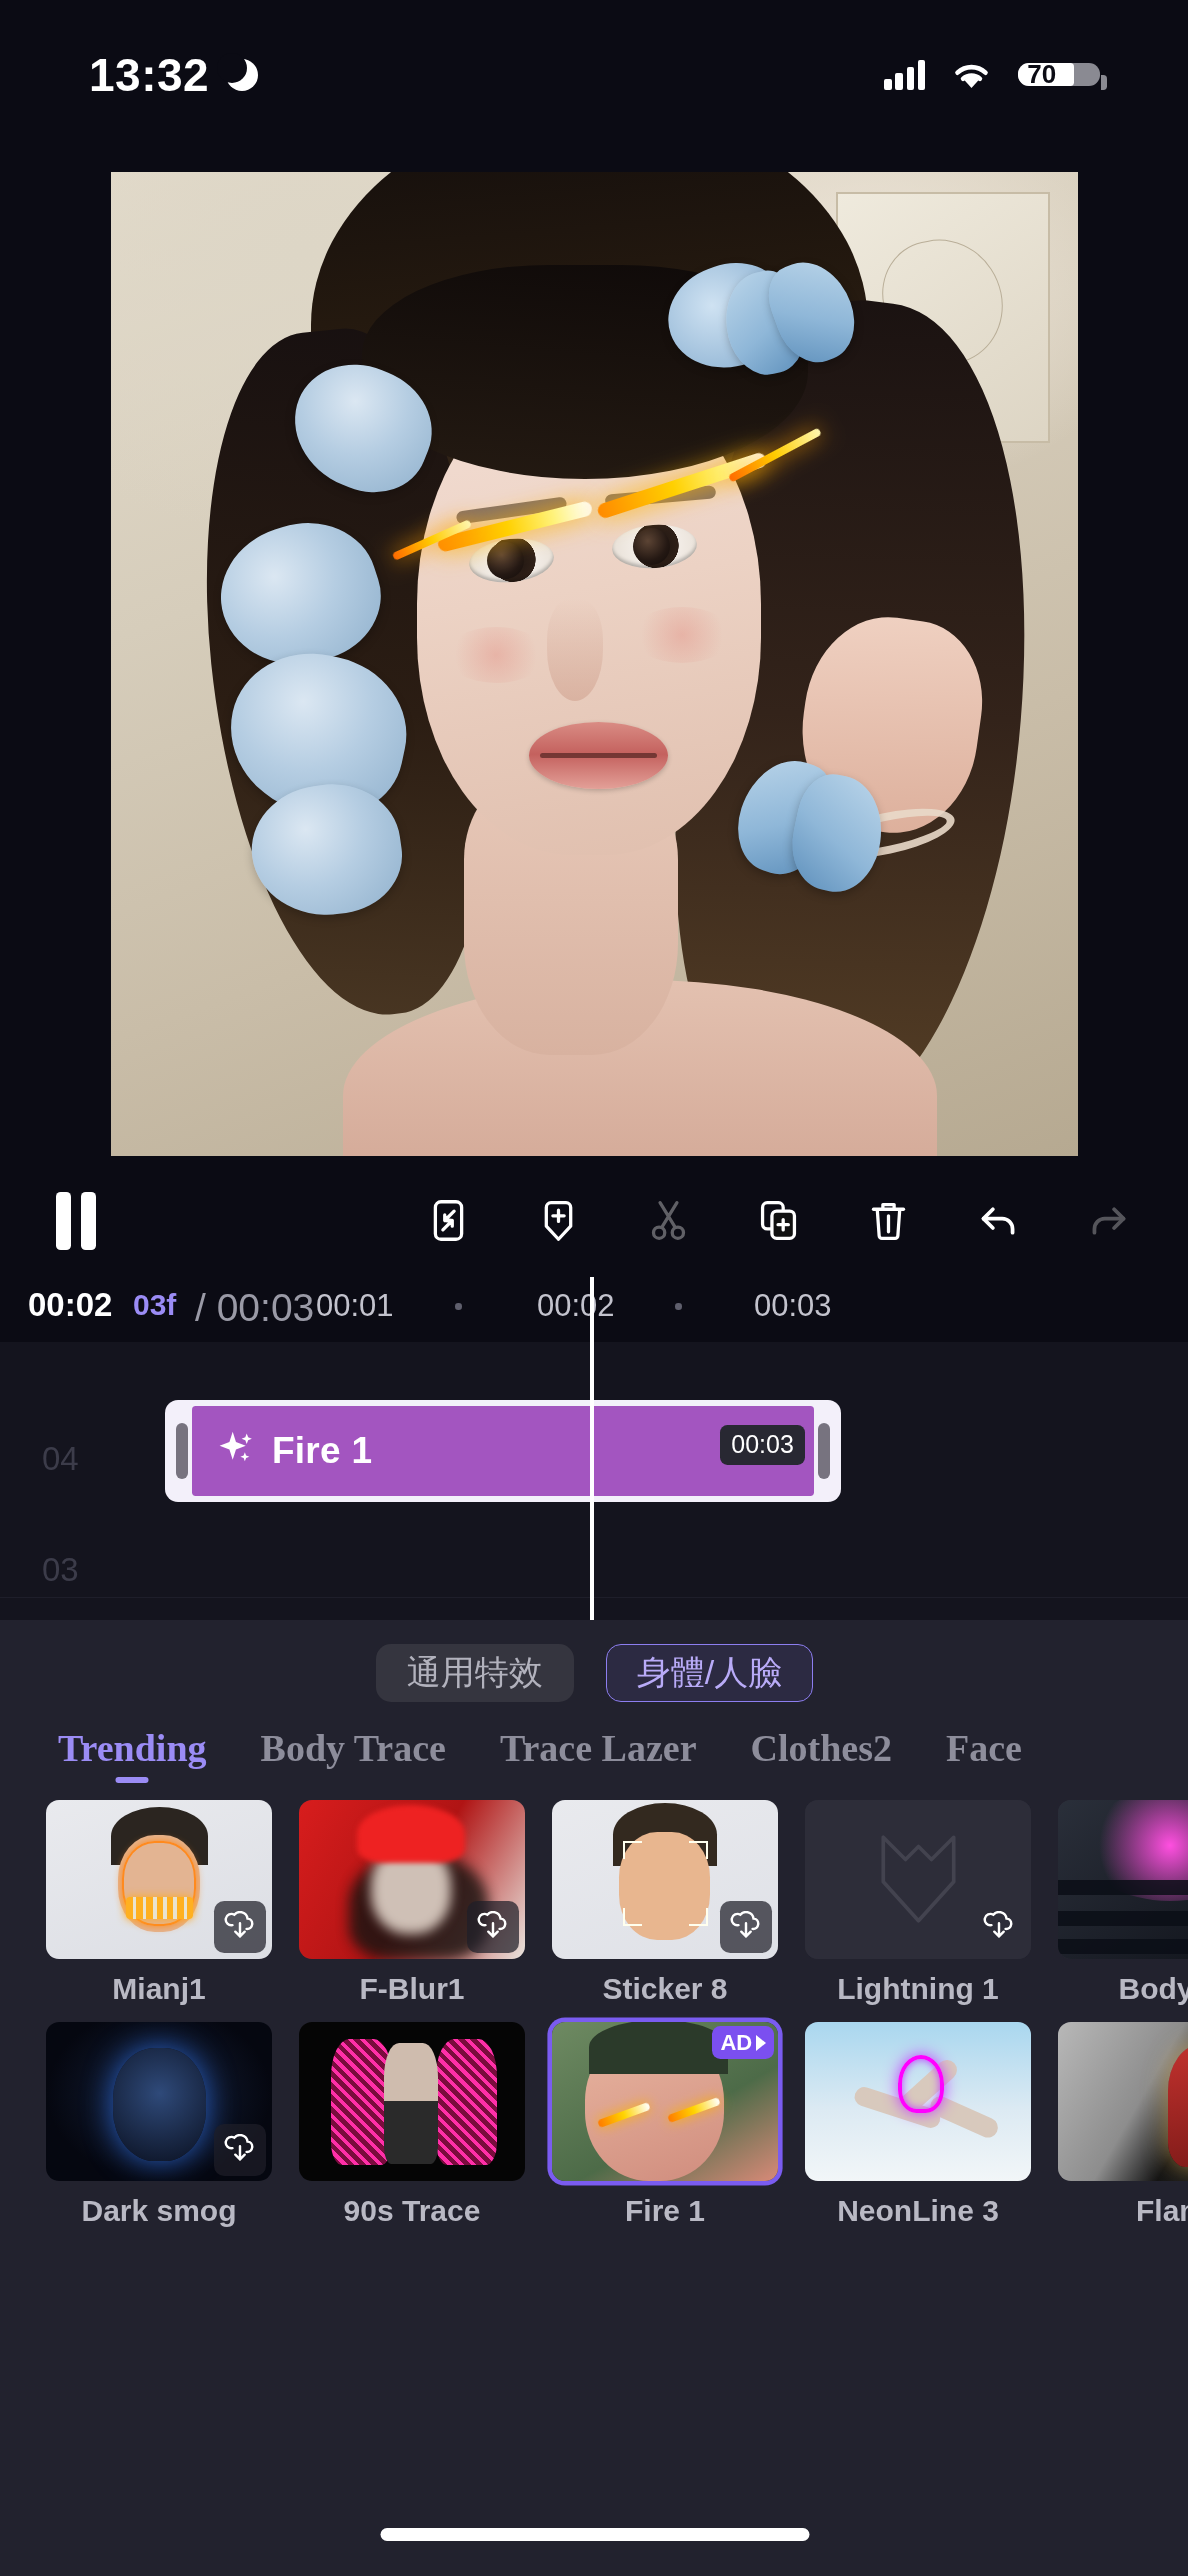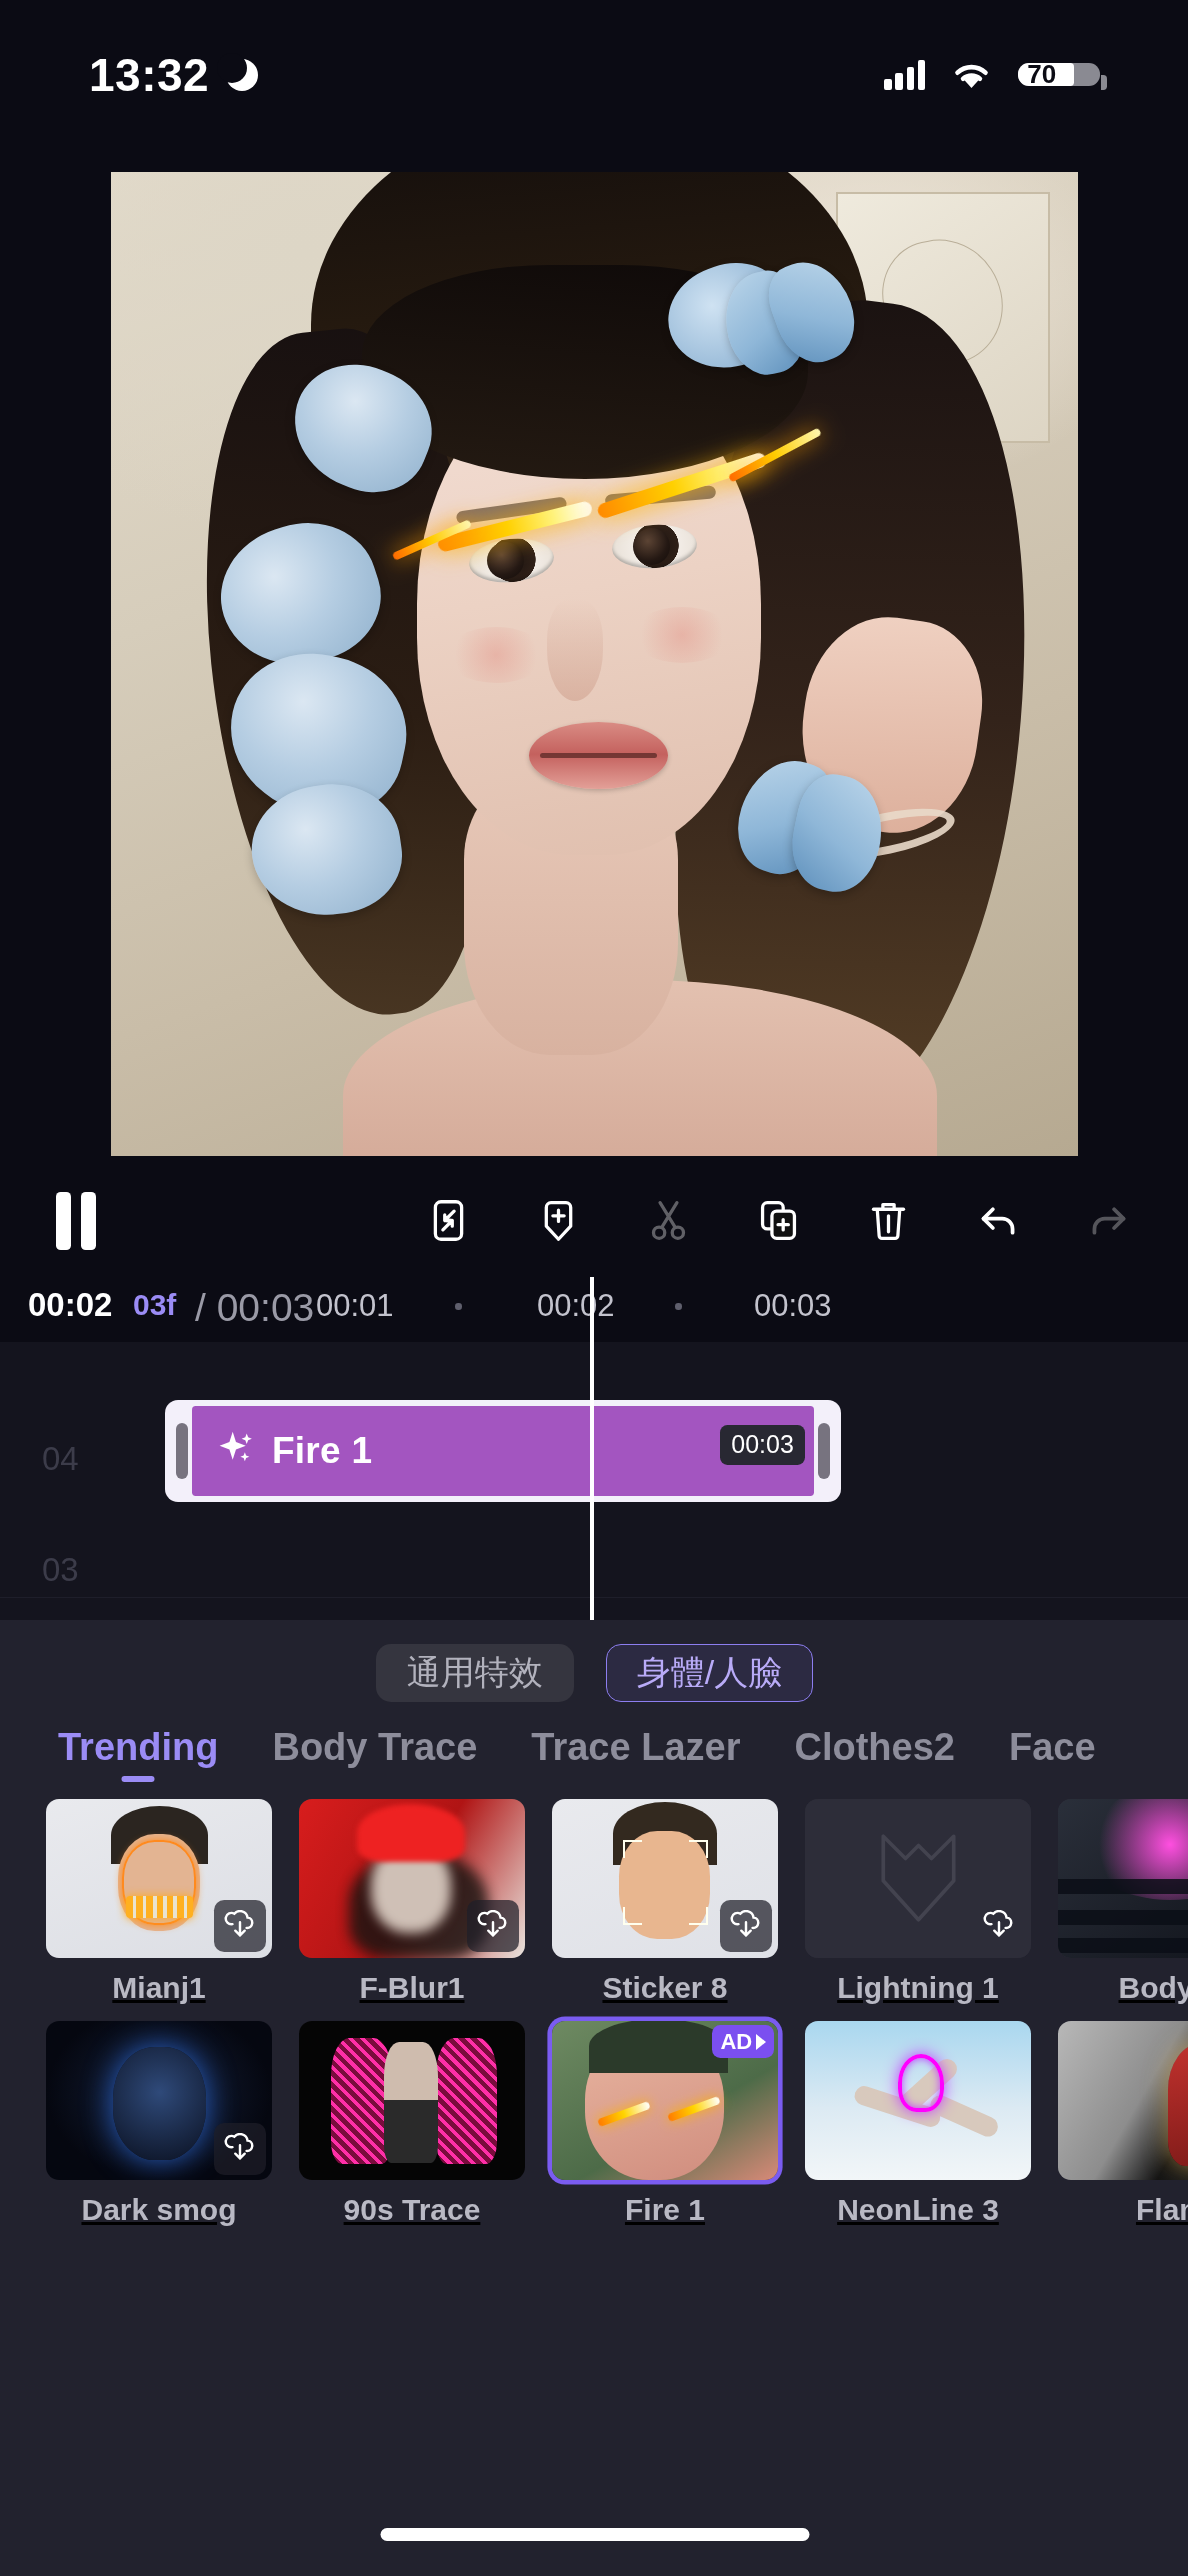--- a/index.html
+++ b/index.html
@@ -248,29 +248,29 @@
   }
   .seg{
     font-size:34px; padding:5px 30px; border-radius:15px;
   }
   .seg.off{ color:#b2b2bd; background:#35353f; border:1.9px solid transparent; }
   .seg.on{ color:#b9abf8; background:#2c2a42; border:1.9px solid #8d7ef0; }
   .tabs{
     display:flex; align-items:flex-start; gap:54px; padding:24px 0 0 58px;
     white-space:nowrap; overflow:hidden;
   }
-  .tab{ font-size:38px; color:#8d8d9b; font-weight:bold; position:relative; padding-bottom:13px; }
+  .tab{ font-size:38px; color:#8d8d9b; font-weight:bold; position:relative; padding-bottom:13px;font-family:Liberation Serif, serif; }
   .tab.active{ color:#9b8cf5; }
   .tab.active::after{
     content:""; position:absolute; left:50%; transform:translateX(-50%); bottom:0;
     width:33px; height:6.5px; border-radius:3.7px; background:#9b8cf5;
   }
   .grid{ padding:16.7px 0 0 46px; }
   .row{ display:flex; gap:27px; margin-bottom:16.7px; }
-  .cell{ width:226px; flex:0 0 auto;text-decoration:underline; }
+  .cell{ width:226px; flex:0 0 auto; }
   .thumb{
     position:relative; width:226px; height:159px; border-radius:13px; overflow:hidden;
     background:#2d2d39;
   }
   .thumb.sel{ box-shadow:0 0 0 4.6px #7a5cf0; }
   .cap{
     text-align:center; font-size:30px; color:#b9b9c4; margin-top:13px; font-weight:bold;
     white-space:nowrap; overflow:hidden;
   }
   .dl{

